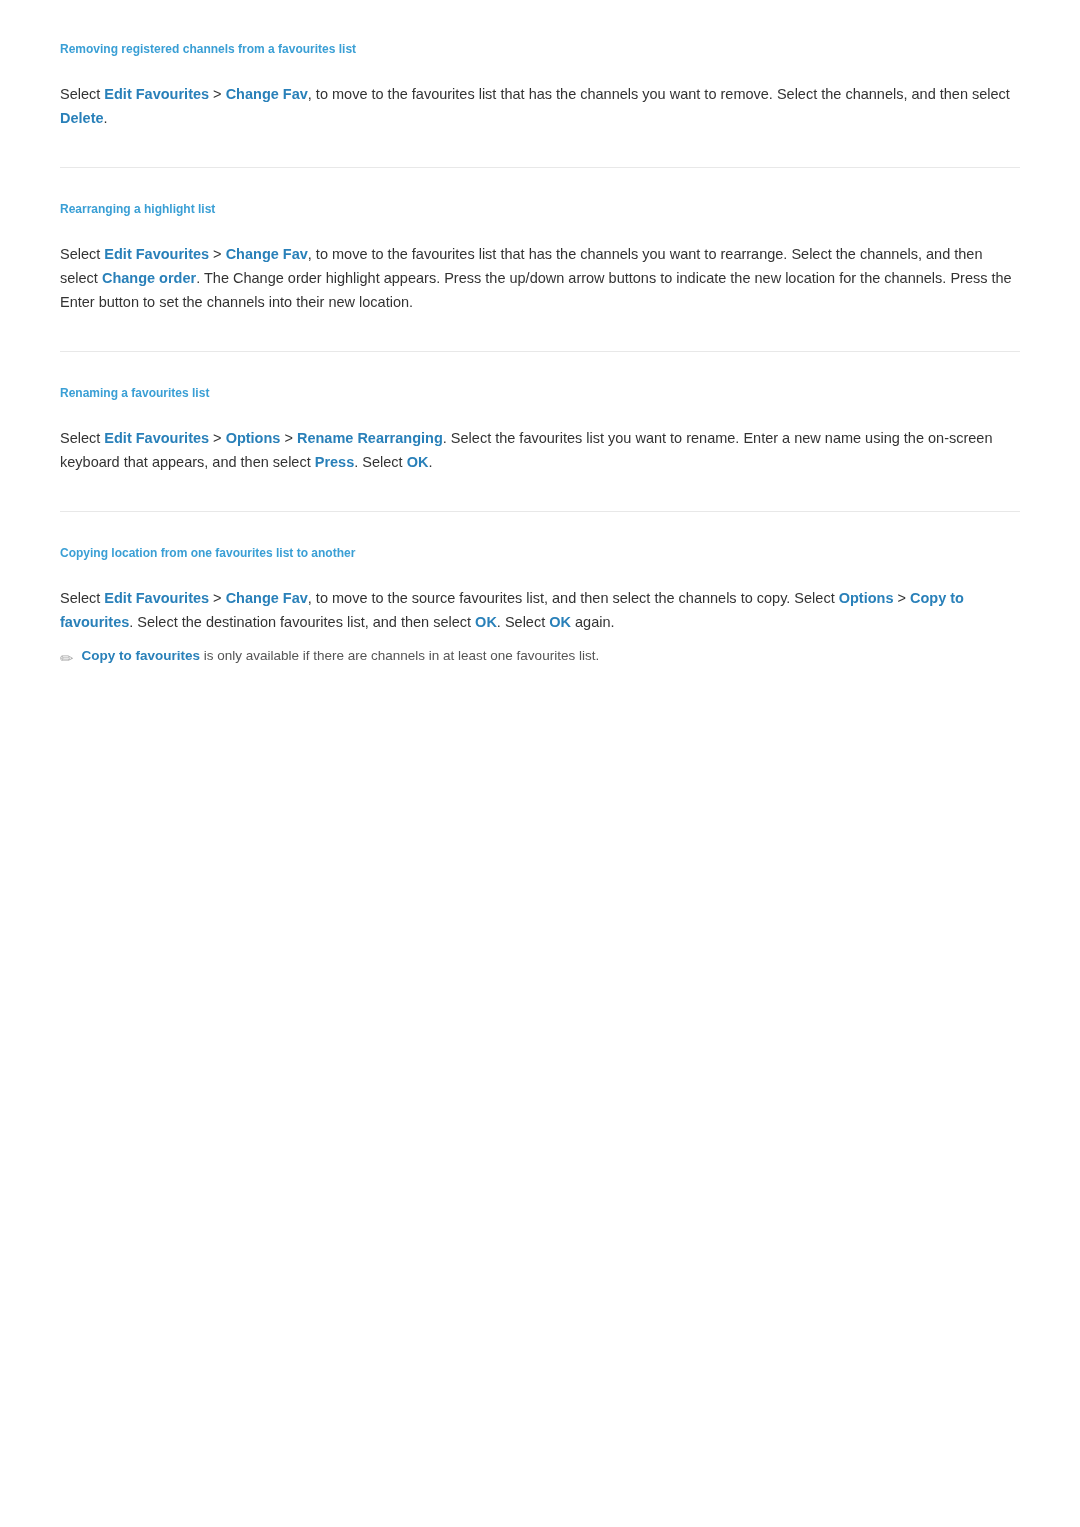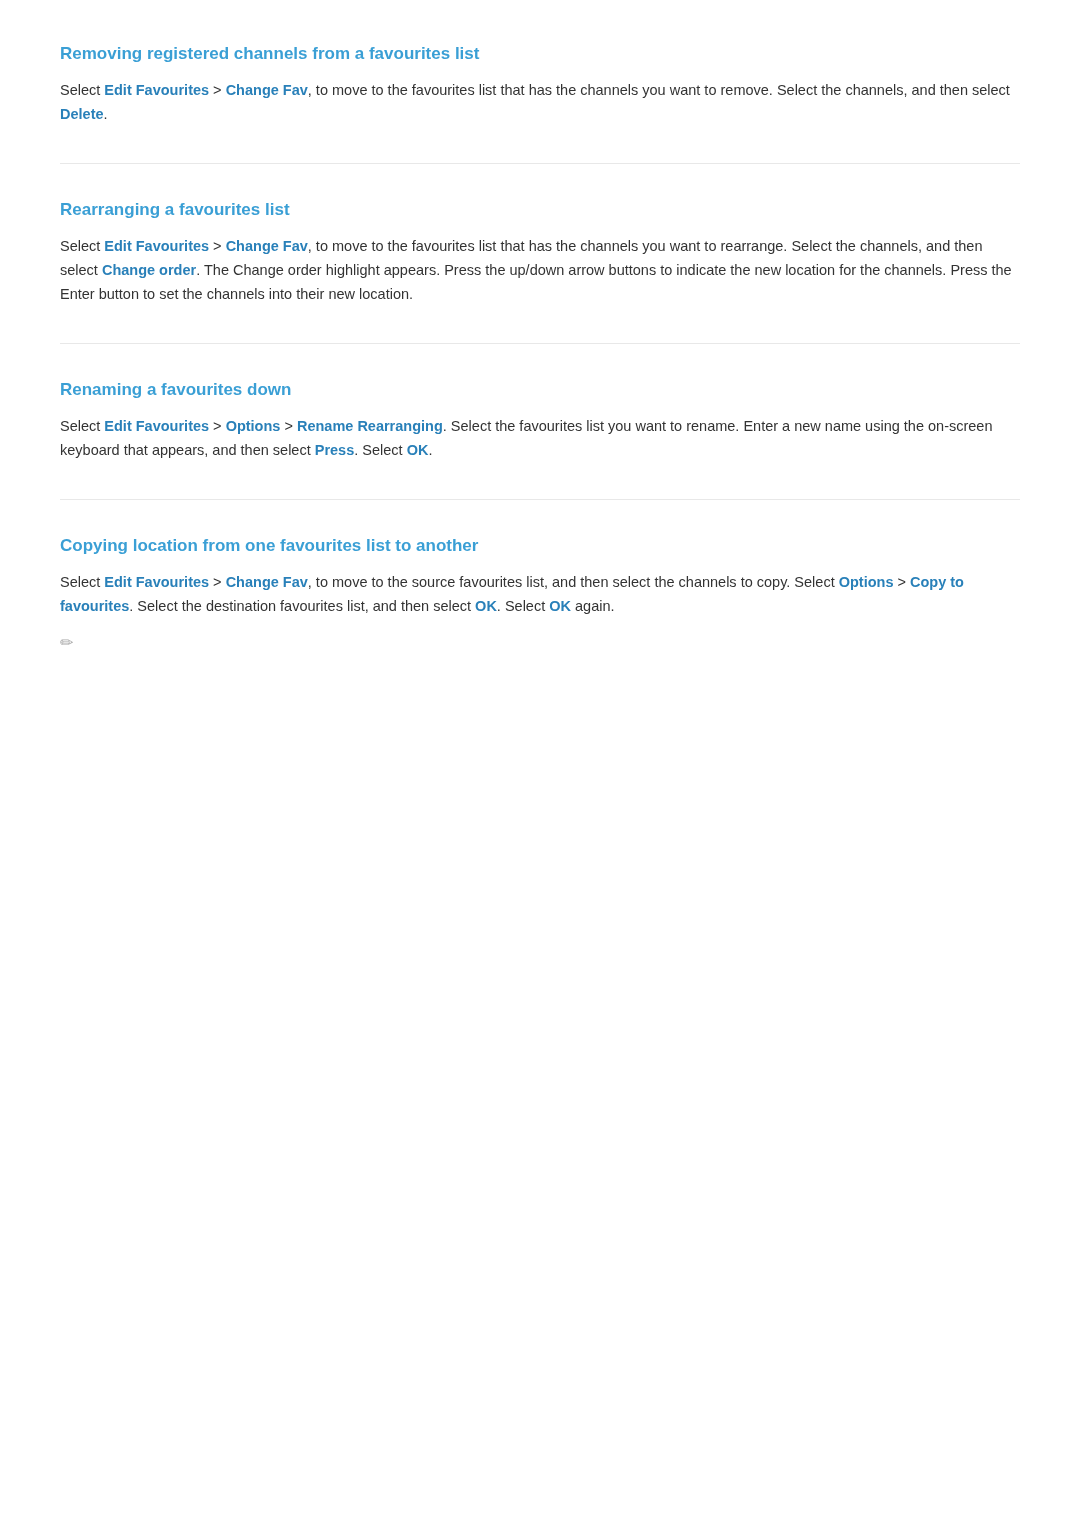--- a/index.html
+++ b/index.html
@@ -18,29 +18,30 @@
       max-width: 1080px;
       min-height: 1527px;
     }
 
     .section {
       margin-bottom: 36px;
     }
 
     .section-title {
       color: #3a9fd5;
-      font-size: 17px;
+      font-size: 12px;
       font-weight: 600;
       margin-bottom: 12px;
     }
 
     .section-body {
       font-size: 14.5px;
       color: #333333;
       line-height: 1.65;
+      margin-top: 24px;
     }
 
     .highlight {
       color: #2980b9;
       font-weight: 600;
     }
 
     .note-block {
       display: flex;
       align-items: flex-start;
@@ -71,29 +72,30 @@
 </head>
 <body>
 
 <div id="content-root">
     <div class="section">
       <div class="section-title">Removing registered channels from a favourites list</div>
       <p class="section-body">Select <span class="highlight">Edit Favourites</span> &gt; <span class="highlight">Change Fav</span>, to move to the favourites list that has the channels you want to remove. Select the channels, and then select <span class="highlight">Delete</span>.</p>
     </div>
     <hr class="section-divider">
     <div class="section">
-      <div class="section-title">Rearranging a favourites list</div>
+      <div class="section-title">Rearranging a highlight list</div>
       <p class="section-body">Select <span class="highlight">Edit Favourites</span> &gt; <span class="highlight">Change Fav</span>, to move to the favourites list that has the channels you want to rearrange. Select the channels, and then select <span class="highlight">Change order</span>. The Change order highlight appears. Press the up/down arrow buttons to indicate the new location for the channels. Press the Enter button to set the channels into their new location.</p>
     </div>
     <hr class="section-divider">
     <div class="section">
-      <div class="section-title">Renaming a favourites down</div>
+      <div class="section-title">Renaming a favourites list</div>
       <p class="section-body">Select <span class="highlight">Edit Favourites</span> &gt; <span class="highlight">Options</span> &gt; <span class="highlight">Rename Rearranging</span>. Select the favourites list you want to rename. Enter a new name using the on-screen keyboard that appears, and then select <span class="highlight">Press</span>. Select <span class="highlight">OK</span>.</p>
     </div>
     <hr class="section-divider">
     <div class="section">
       <div class="section-title">Copying location from one favourites list to another</div>
       <p class="section-body">Select <span class="highlight">Edit Favourites</span> &gt; <span class="highlight">Change Fav</span>, to move to the source favourites list, and then select the channels to copy. Select <span class="highlight">Options</span> &gt; <span class="highlight">Copy to favourites</span>. Select the destination favourites list, and then select <span class="highlight">OK</span>. Select <span class="highlight">OK</span> again.</p>
       <div class="note-block">
         <span class="note-icon">✏</span>
+        <span class="note-text"><span class="note-highlight">Copy to favourites</span> is only available if there are channels in at least one favourites list.</span>
       </div>
     </div>
   </div>
 
 </body></html>

